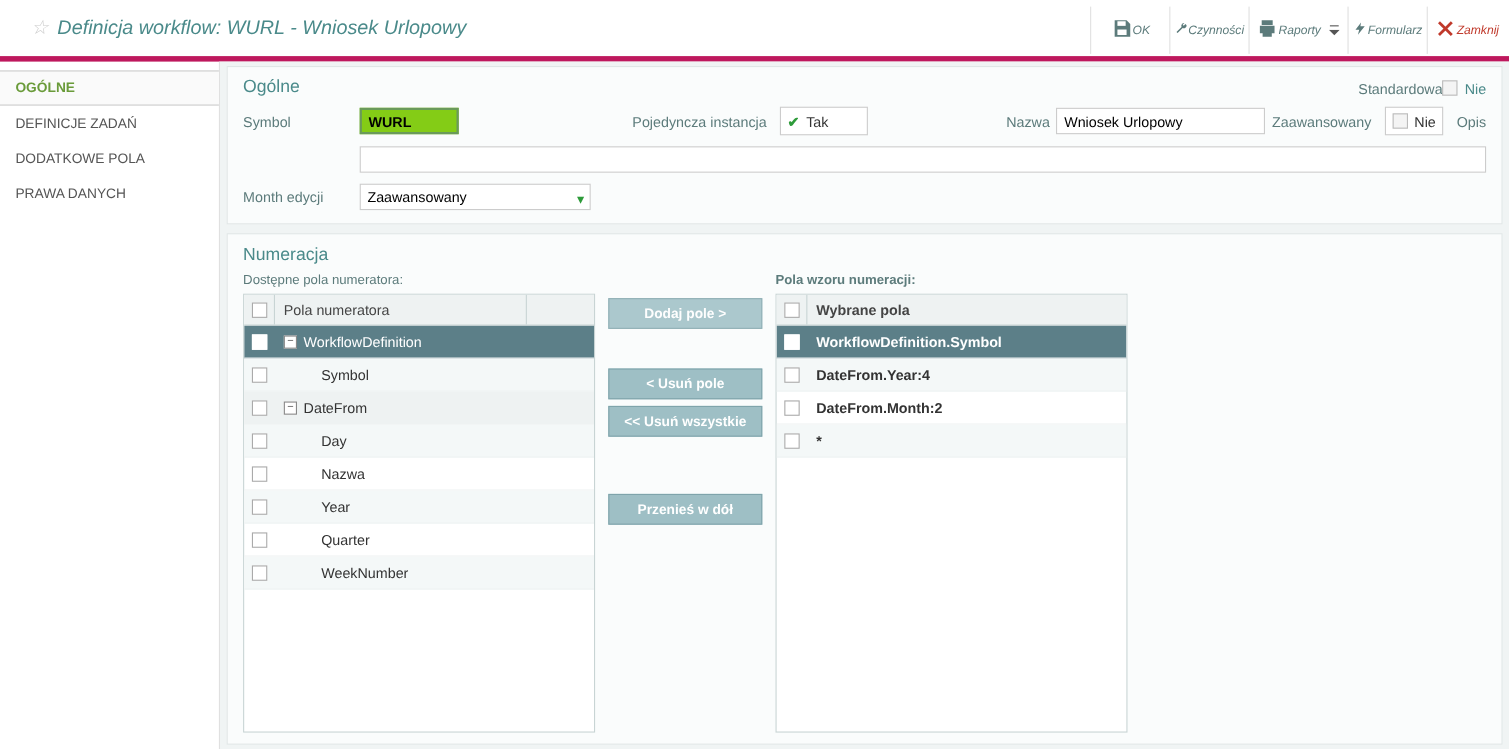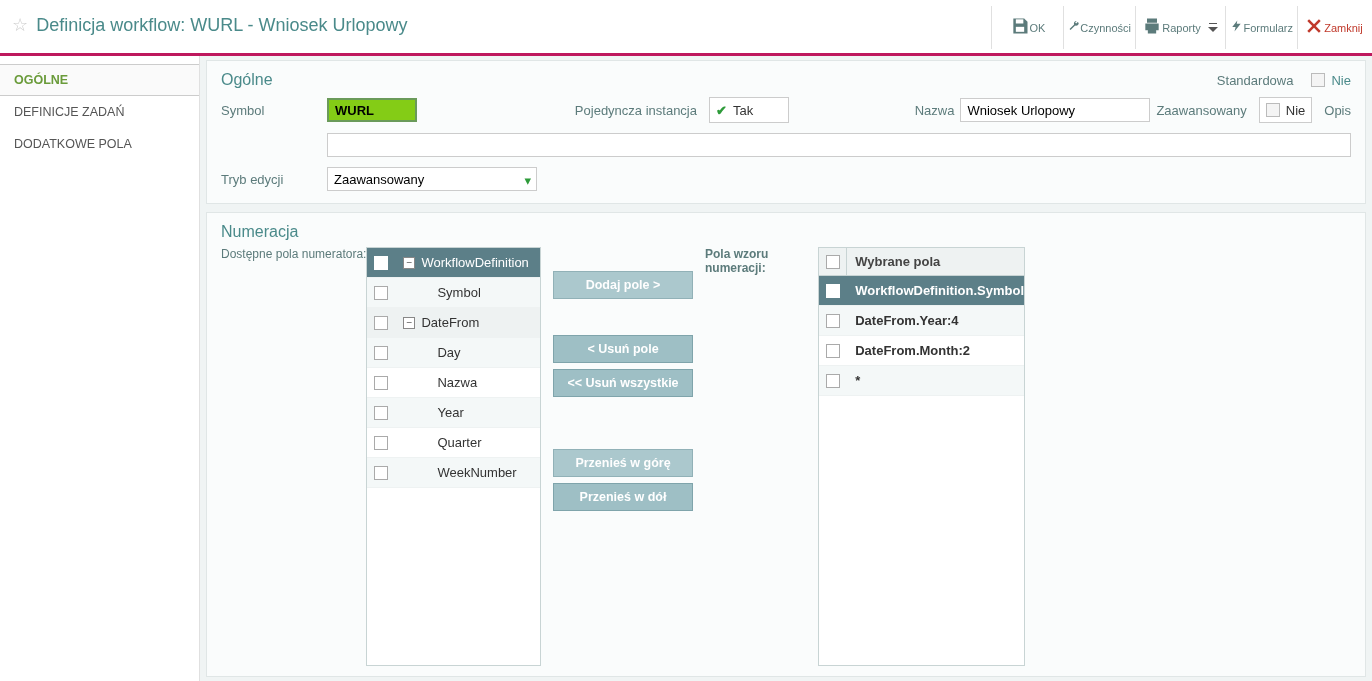--- a/index.html
+++ b/index.html
@@ -8,23 +8,24 @@
     font-family: "Segoe UI", Arial, sans-serif;
     font-size: 13px;
     color: #333;
     background: #fff;
     width: 1372px;
     height: 681px;
   }
   .header {
     display: flex;
     align-items: flex-start;
-    border-bottom: 3px solid #be185d;
-    padding-left: 12px;
+    border-bottom: 5px solid #be185d;
+    padding-left: 28px;
     height: 56px;
+    font-style: italic;
   }
   .header-title {
     flex: 1;
     color: #4a8a8a;
     font-size: 18px;
     font-weight: 300;
     padding-top: 14px;
   }
   .header-title .star {
     color: #ccc;
@@ -74,21 +75,21 @@
   .panel {
     background:#fafcfc;
     border:1px solid #e0e6e6;
     margin:4px 6px;
   }
   .panel-h {
     color:#4a8a8a; font-size:16px; font-weight:400;
     padding:10px 14px 6px 14px;
     display:flex; justify-content:space-between; align-items:center;
   }
-  .right-head { display:flex; align-items:flex-start; gap:18px; font-size:13px;margin-left:29px;}
+  .right-head { display:flex; align-items:flex-start; font-size:13px;margin-left:29px;}
   .right-head .std { color:#5c7b7b; }
   .small-check {
     width:14px; height:14px; border:1px solid #bbb; display:inline-block;
     vertical-align:middle; background:#f4f4f4;
   }
   .form-grid {
     padding:2px 14px 12px 14px;
     display:grid;
     grid-template-columns: 100px 210px 160px 80px;
     row-gap:10px;
@@ -112,21 +113,21 @@
     border:1px solid #ccc; height:26px; padding:0 6px;
     background:#fff;
   }
   .tak .tick { color:#2e9b3a; font-weight:bold;}
   .sel-wrap { position:relative; width:210px; }
   .sel-wrap input { width:210px; padding-right:22px;}
   .sel-wrap .caret { position:absolute; right:6px; top:6px; color:#2e9b3a; pointer-events:none; }
 
   .num-panel { flex:1; display:flex; flex-direction:column; }
   .num-body { display:flex; padding:0 14px 10px 14px; gap:12px; flex:1; }
-  .list-col { display:flex; flex-direction:row; width:320px;}
+  .list-col { display:flex; flex-direction:column; width:320px;}
   .list-col.right { width:320px;font-weight:bold; }
   .list-title { color:#5c7b7b; font-size:12px; margin-bottom:6px;}
   .grid {
     border:1px solid #c8d4d4;
     background:#fff;
     flex:1;
     display:flex; flex-direction:column;
   }
   .grid-head {
     display:flex; align-items:center;
@@ -224,20 +225,21 @@
       <span>Zamknij</span>
     </div>
   </div>
 </div>
 
 <div class="main">
   <div class="sidebar">
     <div class="side-item active">OGÓLNE</div>
     <div class="side-item">DEFINICJE ZADAŃ</div>
     <div class="side-item">DODATKOWE POLA</div>
+    <div class="side-item">PRAWA DANYCH</div>
   </div>
 
   <div class="content">
 
     <div class="panel">
       <div class="panel-h">
         <span>Ogólne</span>
         <div class="right-head">
           <span class="std">Standardowa</span>
           <span style="display:flex;align-items:center;gap:6px;">
@@ -261,40 +263,47 @@
         <span class="lbl right">Zaawansowany</span>
         <div class="inline-field">
           <span class="small-check"></span>
           <span>Nie</span>
         </div>
         <div></div>
 
         <span class="lbl">Opis</span>
         <input class="text-field wide-desc" value="" style="">
 
-        <span class="lbl">Tryb edycji</span>
+        <span class="lbl">Month edycji</span>
         <div class="sel-wrap">
           <input class="text-field" readonly="" value="Zaawansowany" style="">
           <span class="caret">▾</span>
         </div>
         <div></div>
           <div></div>
           <div></div>
       </div>
     </div>
 
     <div class="panel num-panel">
       <div class="panel-h">
         <span>Numeracja</span>
       </div>
       <div class="num-body">
 
         <div class="list-col">
           <span class="list-title">Dostępne pola numeratora:</span>
           <div class="grid">
+            <div class="grid-head">
+              <div class="chk-cell">
+                  <span class="chk"></span>
+                </div>
+              <span class="head-txt">Pola numeratora</span>
+              <div class="head-right"></div>
+            </div>
             <div class="grid-body" id="left-body">
                 <div class="row selected">
                   <div class="chk-cell">
                     <span class="chk"></span>
                   </div>
                   <div class="row-label indent-1">
                     <span class="exp">−</span>
                     <span>WorkflowDefinition</span>
                   </div>
                 </div>
@@ -358,21 +367,20 @@
               </div>
           </div>
         </div>
 
         <div class="btn-col">
           <div class="move-btn dis">Dodaj pole &gt;</div>
           <div style="height:24px"></div>
           <div class="move-btn">&lt; Usuń pole</div>
           <div class="move-btn">&lt;&lt; Usuń wszystkie</div>
           <div class="btn-gap"></div>
-          <div class="move-btn dis">Przenieś w górę</div>
           <div class="move-btn">Przenieś w dół</div>
         </div>
 
         <div class="list-col right">
           <span class="list-title">Pola wzoru numeracji:</span>
           <div class="grid">
             <div class="grid-head">
               <div class="chk-cell">
                   <span class="chk"></span>
                 </div>

